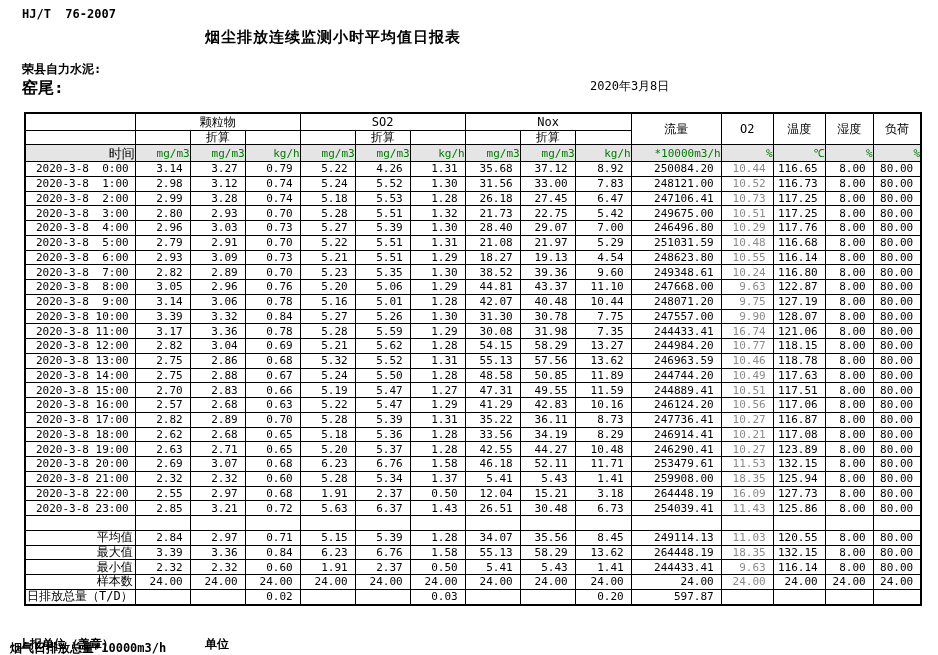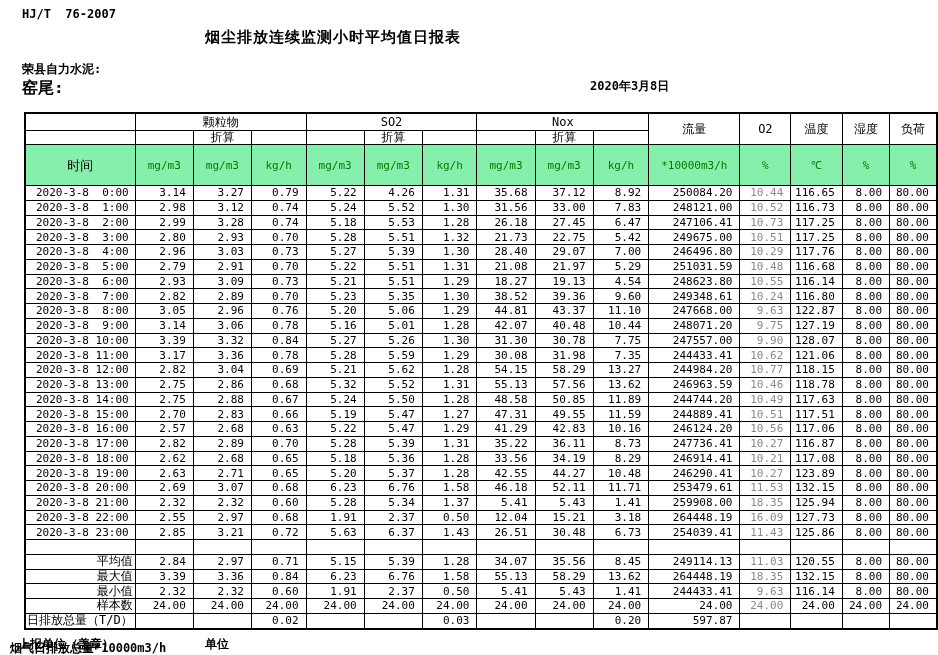--- a/index.html
+++ b/index.html
@@ -3,30 +3,30 @@
 <meta charset="utf-8">
 <style>
   html,body{margin:0;padding:0;background:#fff;}
   body{position:relative;width:938px;height:655px;overflow:hidden;
        font-family:"DejaVu Sans Mono",monospace;color:#000;}
   .abs{position:absolute;white-space:pre;}
   #std-no{left:22px;top:7px;font-size:12px;font-weight:bold;}
   #report-title{left:205px;top:28px;font-size:15px;font-weight:bold;letter-spacing:1px;}
   #company-line{left:22px;top:61px;font-size:12px;font-weight:bold;}
   #location-line{left:22px;top:78px;font-size:16px;font-weight:bold;}
-  #date-line{left:590px;top:78px;font-size:12px;font-weight:bold;}
+  #date-line{left:590px;top:78px;font-size:12px;font-weight:normal;}
   #report-table{position:absolute;left:24px;top:112px;border-collapse:collapse;
        table-layout:fixed;border:2px solid #000;}
   #report-table td{border:1px solid #000;height:13.75px;line-height:13px;
        font-size:11px;text-align:right;padding:0 7px 0 0;white-space:pre;overflow:hidden;}
   #report-table td.hd{font-size:12px;text-align:center;padding:0;font-weight:normal;margin-left:32px;}
   #report-table tr.h1 td{height:16px;}
   #report-table tr.h2 td{height:13px;}
-  #report-table tr.green td{height:16px;background:#86efac;color:#007c00;
-       text-align:center;padding:12px;font-size:11px;}
+  #report-table tr.green td{height:16px;background:#e5e5e5;color:#007c00;
+       text-align:right;padding:0;font-size:11px;}
   #report-table tr.green td.time-head{font-size:13px;color:#000;}
   #report-table td.time-cell{padding-right:6px;}
   #report-table td.o2{color:#8a8a8a;}
   #report-table td.sum-label{padding-right:2px;font-size:12px;}
   #report-table td.sum-label.tpd{text-align:right;padding-left:1px;}
   #footer-note{left:10px;top:619px;font-size:12px;font-weight:bold;margin-top:21px;}
   #footer-report-unit{left:10px;top:636px;font-size:12px;font-weight:bold;margin-left:8px;}
   #footer-unit{left:205px;top:636px;font-size:12px;font-weight:bold;}
 </style>
 </head>
@@ -291,21 +291,21 @@
         <td>3.17</td>
         <td>3.36</td>
         <td>0.78</td>
         <td>5.28</td>
         <td>5.59</td>
         <td>1.29</td>
         <td>30.08</td>
         <td>31.98</td>
         <td>7.35</td>
         <td>244433.41</td>
-        <td class="o2">10.62</td>
+        <td class="o2">16.74</td>
         <td>121.06</td>
         <td>8.00</td>
         <td>80.00</td>
       </tr>
       <tr>
         <td class="time-cell">2020-3-8 12:00</td>
         <td>2.82</td>
         <td>3.04</td>
         <td>0.69</td>
         <td>5.21</td>

